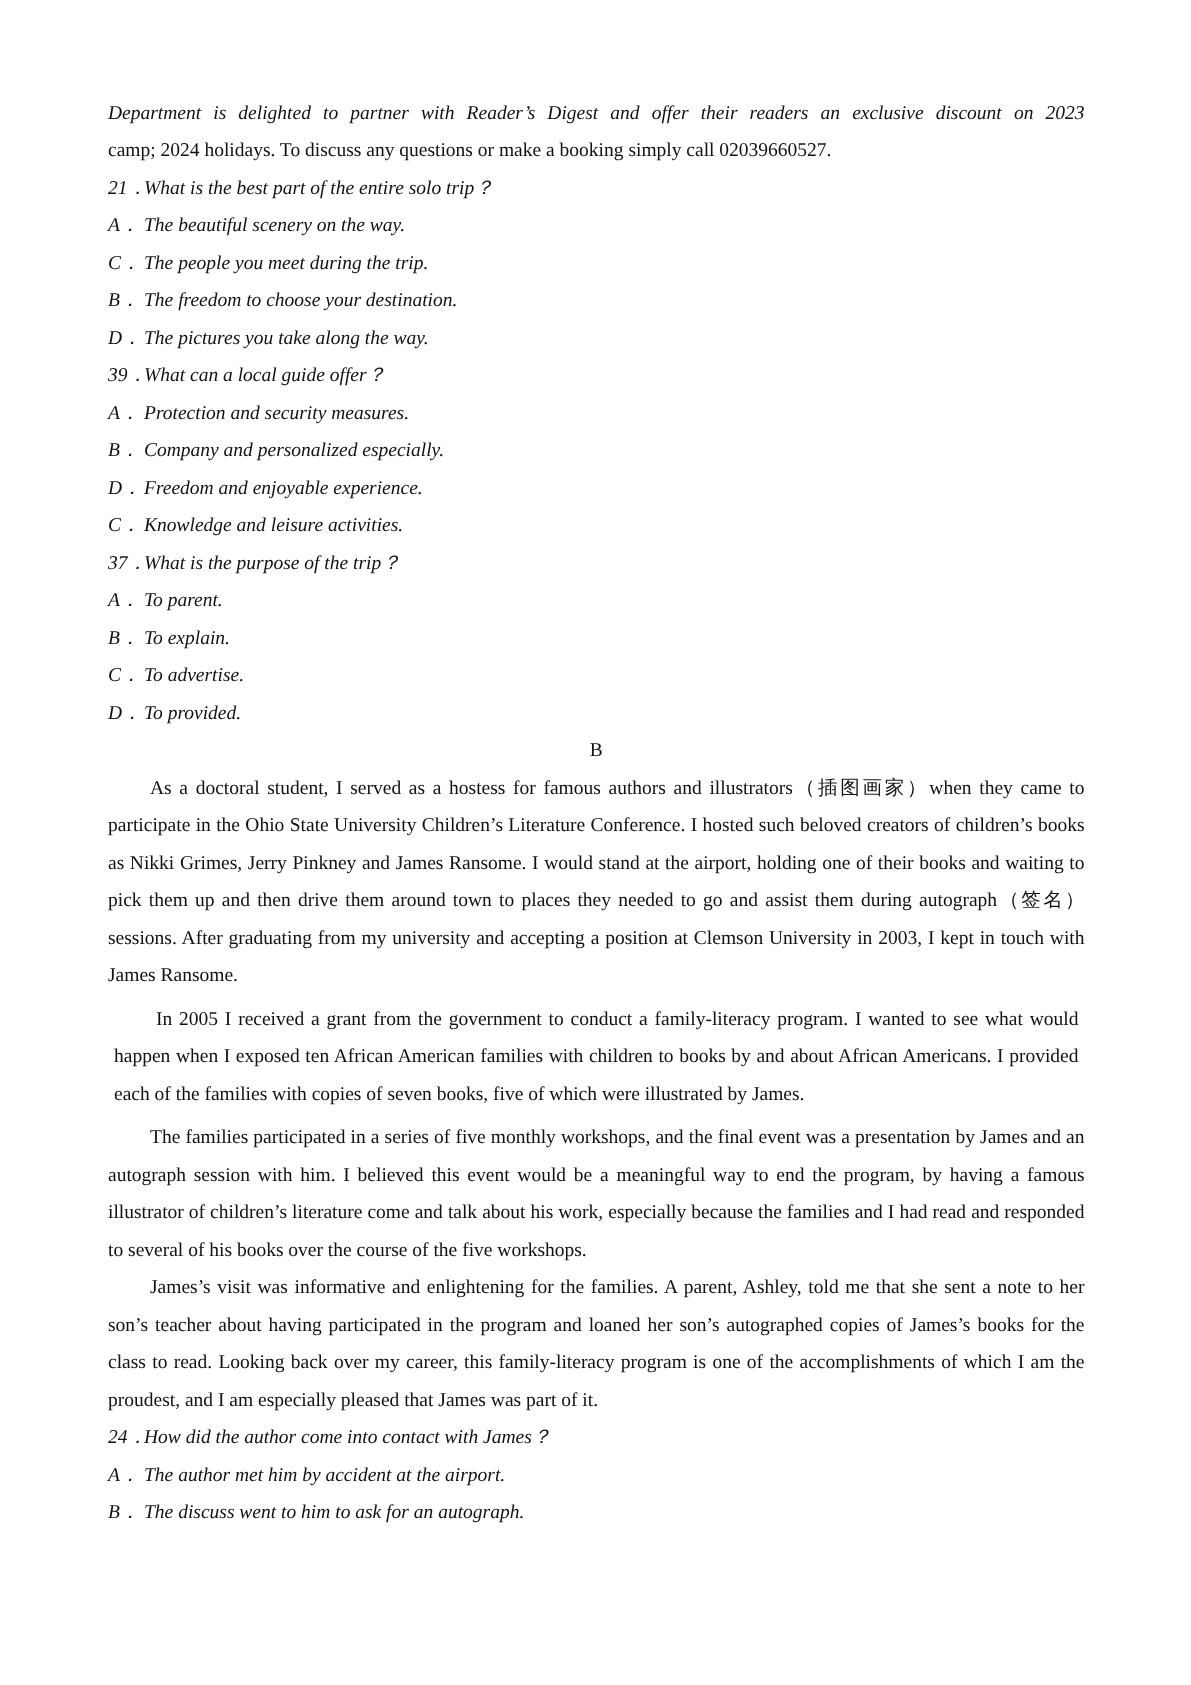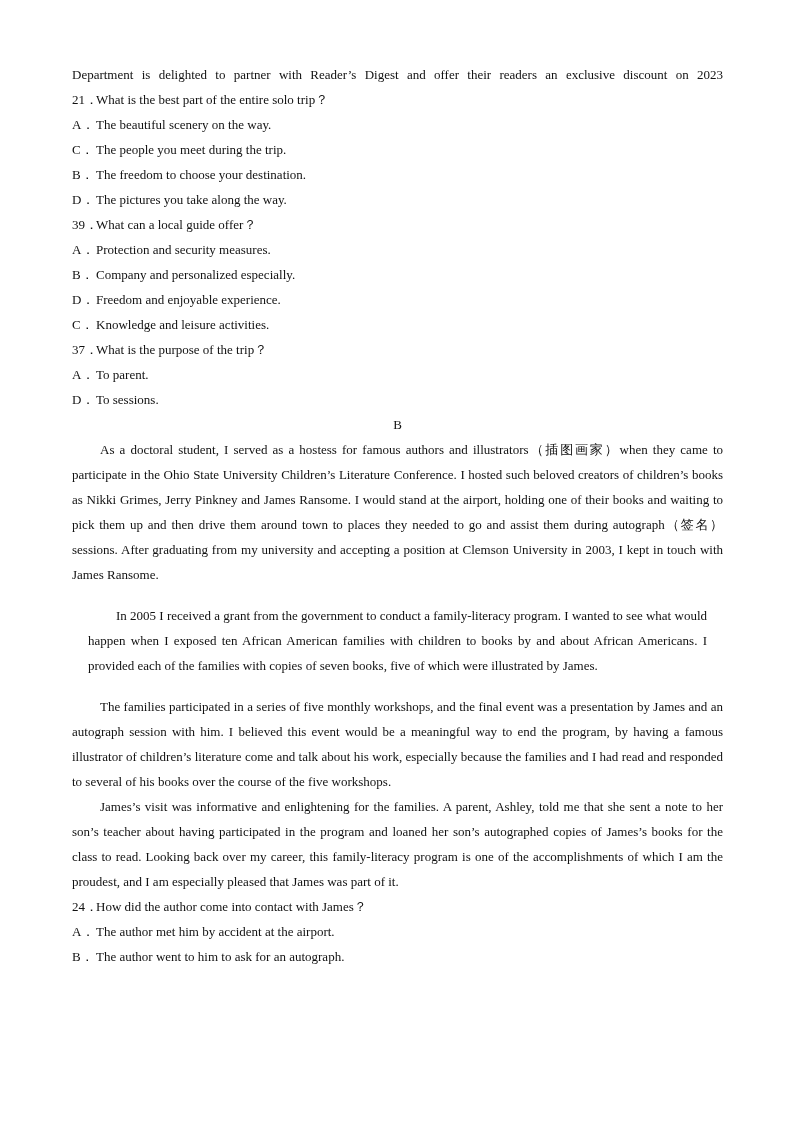--- a/index.html
+++ b/index.html
@@ -1,33 +1,34 @@
 <!DOCTYPE html>
 <html><head>
   <meta charset="utf-8">
   <style>
     html, body { margin: 0; padding: 0; background: #ffffff; }
     body { width: 794px; height: 1123px; position: relative; overflow: hidden;
            font-family: "Liberation Serif", "DejaVu Serif", serif; color: #111; }
     .page { position: absolute; left: 72px; top: 62px; width: 651px; }
-    .line { font-size: 13px; line-height: 25px; height: 25px; white-space: nowrap; }
+    .line { font-size: 13px; line-height: 25px; height: 25px; white-space: nowrap; font-style: italic; }
     .para { font-size: 13px; line-height: 25px; text-align: justify; text-align-last: left; }
     .para.indent { text-indent: 28px; }
-    .justify-line { text-align: justify; text-align-last: justify; }
+    .justify-line { text-align: justify; text-align-last: justify; font-style: italic; }
     .opt-letter { display: inline-block; width: 24px; }
     .q-num { display: inline-block; width: 24px; }
     .section-title { text-align: center; font-size: 13px; line-height: 25px; height: 25px; }
   </style>
 </head>
 <body>
 
 <div class="page">
 
   <div class="para">
     <div class="justify-line">Department is delighted to partner with Reader’s Digest and offer their readers an exclusive discount on 2023</div>
+    <div>camp; 2024 holidays. To discuss any questions or make a booking simply call 02039660527.</div>
   </div>
 
   <div>
     <div class="line">
       <span class="q-num">21．</span><span>What is the best part of the entire solo trip？</span>
     </div>
     <div class="line"><span class="opt-letter">A．</span><span>The beautiful scenery on the way.</span></div>
     <div class="line"><span class="opt-letter">C．</span><span>The people you meet during the trip.</span></div>
     <div class="line"><span class="opt-letter">B．</span><span>The freedom to choose your destination.</span></div>
     <div class="line"><span class="opt-letter">D．</span><span>The pictures you take along the way.</span></div>
@@ -41,31 +42,33 @@
     <div class="line"><span class="opt-letter">B．</span><span>Company and personalized especially.</span></div>
     <div class="line"><span class="opt-letter">D．</span><span>Freedom and enjoyable experience.</span></div>
     <div class="line"><span class="opt-letter">C．</span><span>Knowledge and leisure activities.</span></div>
   </div>
 
   <div>
     <div class="line">
       <span class="q-num">37．</span><span>What is the purpose of the trip？</span>
     </div>
     <div class="line"><span class="opt-letter">A．</span><span>To parent.</span></div>
-    <div class="line"><span class="opt-letter">D．</span><span>To sessions.</span></div>
+    <div class="line"><span class="opt-letter">B．</span><span>To explain.</span></div>
+    <div class="line"><span class="opt-letter">C．</span><span>To advertise.</span></div>
+    <div class="line"><span class="opt-letter">D．</span><span>To provided.</span></div>
   </div>
 
   <div class="section-title">B</div>
 
   <p class="para indent" style="margin:0">As a doctoral student, I served as a hostess for famous authors and illustrators（插图画家）when they came to participate in the Ohio State University Children’s Literature Conference. I hosted such beloved creators of children’s books as Nikki Grimes, Jerry Pinkney and James Ransome. I would stand at the airport, holding one of their books and waiting to pick them up and then drive them around town to places they needed to go and assist them during autograph（签名） sessions. After graduating from my university and accepting a position at Clemson University in 2003, I kept in touch with James Ransome.</p>
-  <p class="para indent" style="margin:16px">In 2005 I received a grant from the government to conduct a family-literacy program. I wanted to see what would happen when I exposed ten African American families with children to books by and about African Americans. I provided each of the families with copies of seven books, five of which were illustrated by James.</p>
+  <p class="para indent" style="margin:4px">In 2005 I received a grant from the government to conduct a family-literacy program. I wanted to see what would happen when I exposed ten African American families with children to books by and about African Americans. I provided each of the families with copies of seven books, five of which were illustrated by James.</p>
   <p class="para indent" style="margin:0">The families participated in a series of five monthly workshops, and the final event was a presentation by James and an autograph session with him. I believed this event would be a meaningful way to end the program, by having a famous illustrator of children’s literature come and talk about his work, especially because the families and I had read and responded to several of his books over the course of the five workshops.</p>
   <p class="para indent" style="margin:0">James’s visit was informative and enlightening for the families. A parent, Ashley, told me that she sent a note to her son’s teacher about having participated in the program and loaned her son’s autographed copies of James’s books for the class to read. Looking back over my career, this family-literacy program is one of the accomplishments of which I am the proudest, and I am especially pleased that James was part of it.</p>
 
   <div>
     <div class="line">
       <span class="q-num">24．</span><span>How did the author come into contact with James？</span>
     </div>
     <div class="line"><span class="opt-letter">A．</span><span>The author met him by accident at the airport.</span></div>
-    <div class="line"><span class="opt-letter">B．</span><span>The author went to him to ask for an autograph.</span></div>
+    <div class="line"><span class="opt-letter">B．</span><span>The discuss went to him to ask for an autograph.</span></div>
   </div>
 
 </div>
 
 </body></html>

